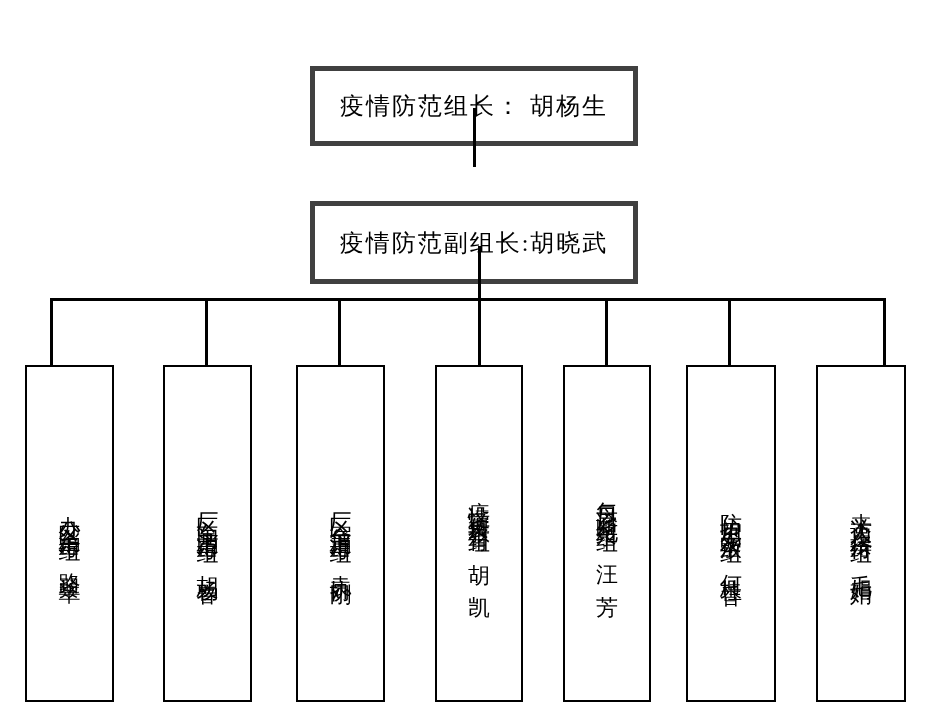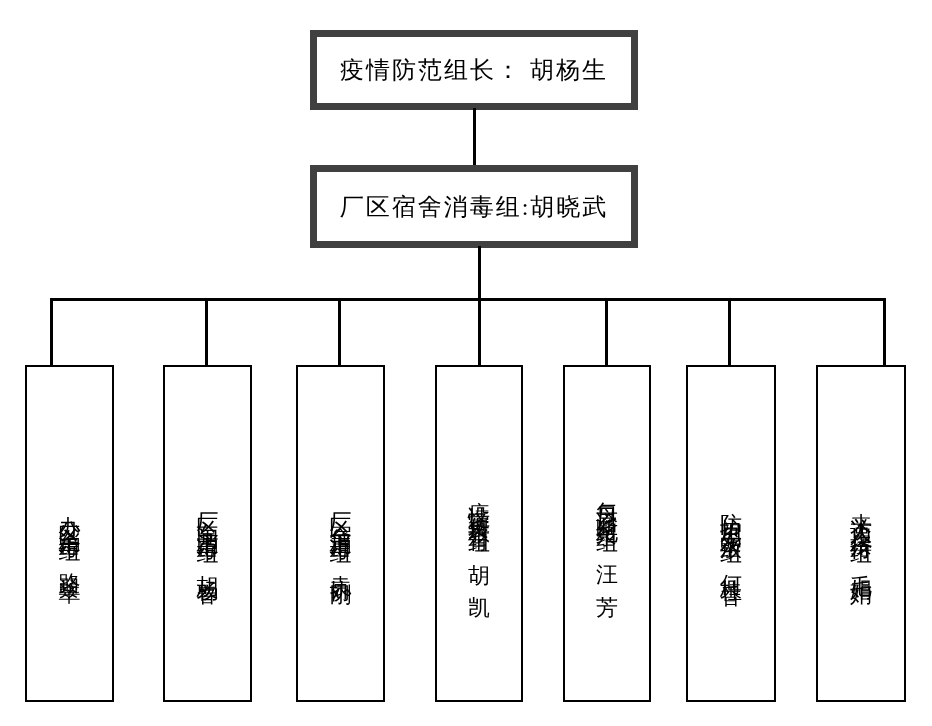--- a/index.html
+++ b/index.html
@@ -13,28 +13,29 @@
     height: 726px;
     background: #ffffff;
     color: #000000;
     font-family: "Liberation Serif", serif;
     overflow: hidden;
   }
   
   .hbox {
     position: absolute;
     box-sizing: border-box;
-    border: 7px solid #404040;
+    border: 5px solid #404040;
     background: #ffffff;
     display: flex;
     align-items: center;
     justify-content: center;
     font-size: 24px;
     letter-spacing: 2px;
     white-space: pre;
+    margin-top: 36px;
   }
   
   .vbox {
     position: absolute;
     box-sizing: border-box;
     border: 2.5px solid #000000;
     background: #ffffff;
     top: 365px;
     height: 337px;
     display: flex;
@@ -60,21 +61,21 @@
 
 <div class="canvas">
 
   <div class="hbox" style="left:310px; top:30px; width:328px; height:80px;">
     <span>疫情防范组长： 胡杨生</span>
   </div>
 
   <div class="line" style="left:472.5px; top:108px; width:3px; height:59px;"></div>
 
   <div class="hbox" style="left:310px; top:165px; width:328px; height:83px;">
-    <span>厂区宿舍消毒组:胡晓武</span>
+    <span>疫情防范副组长:胡晓武</span>
   </div>
 
   <div class="line" style="left:478px; top:246px; width:3px; height:119px;"></div>
 
   <div class="line" style="left:50px; top:298px; width:836px; height:3px;"></div>
 
   <div class="line" style="left:50px;  top:300px; width:3px; height:65px;"></div>
   <div class="line" style="left:205px; top:300px; width:3px; height:65px;"></div>
   <div class="line" style="left:338px; top:300px; width:3px; height:65px;"></div>
   <div class="line" style="left:605px; top:300px; width:3px; height:65px;"></div>

